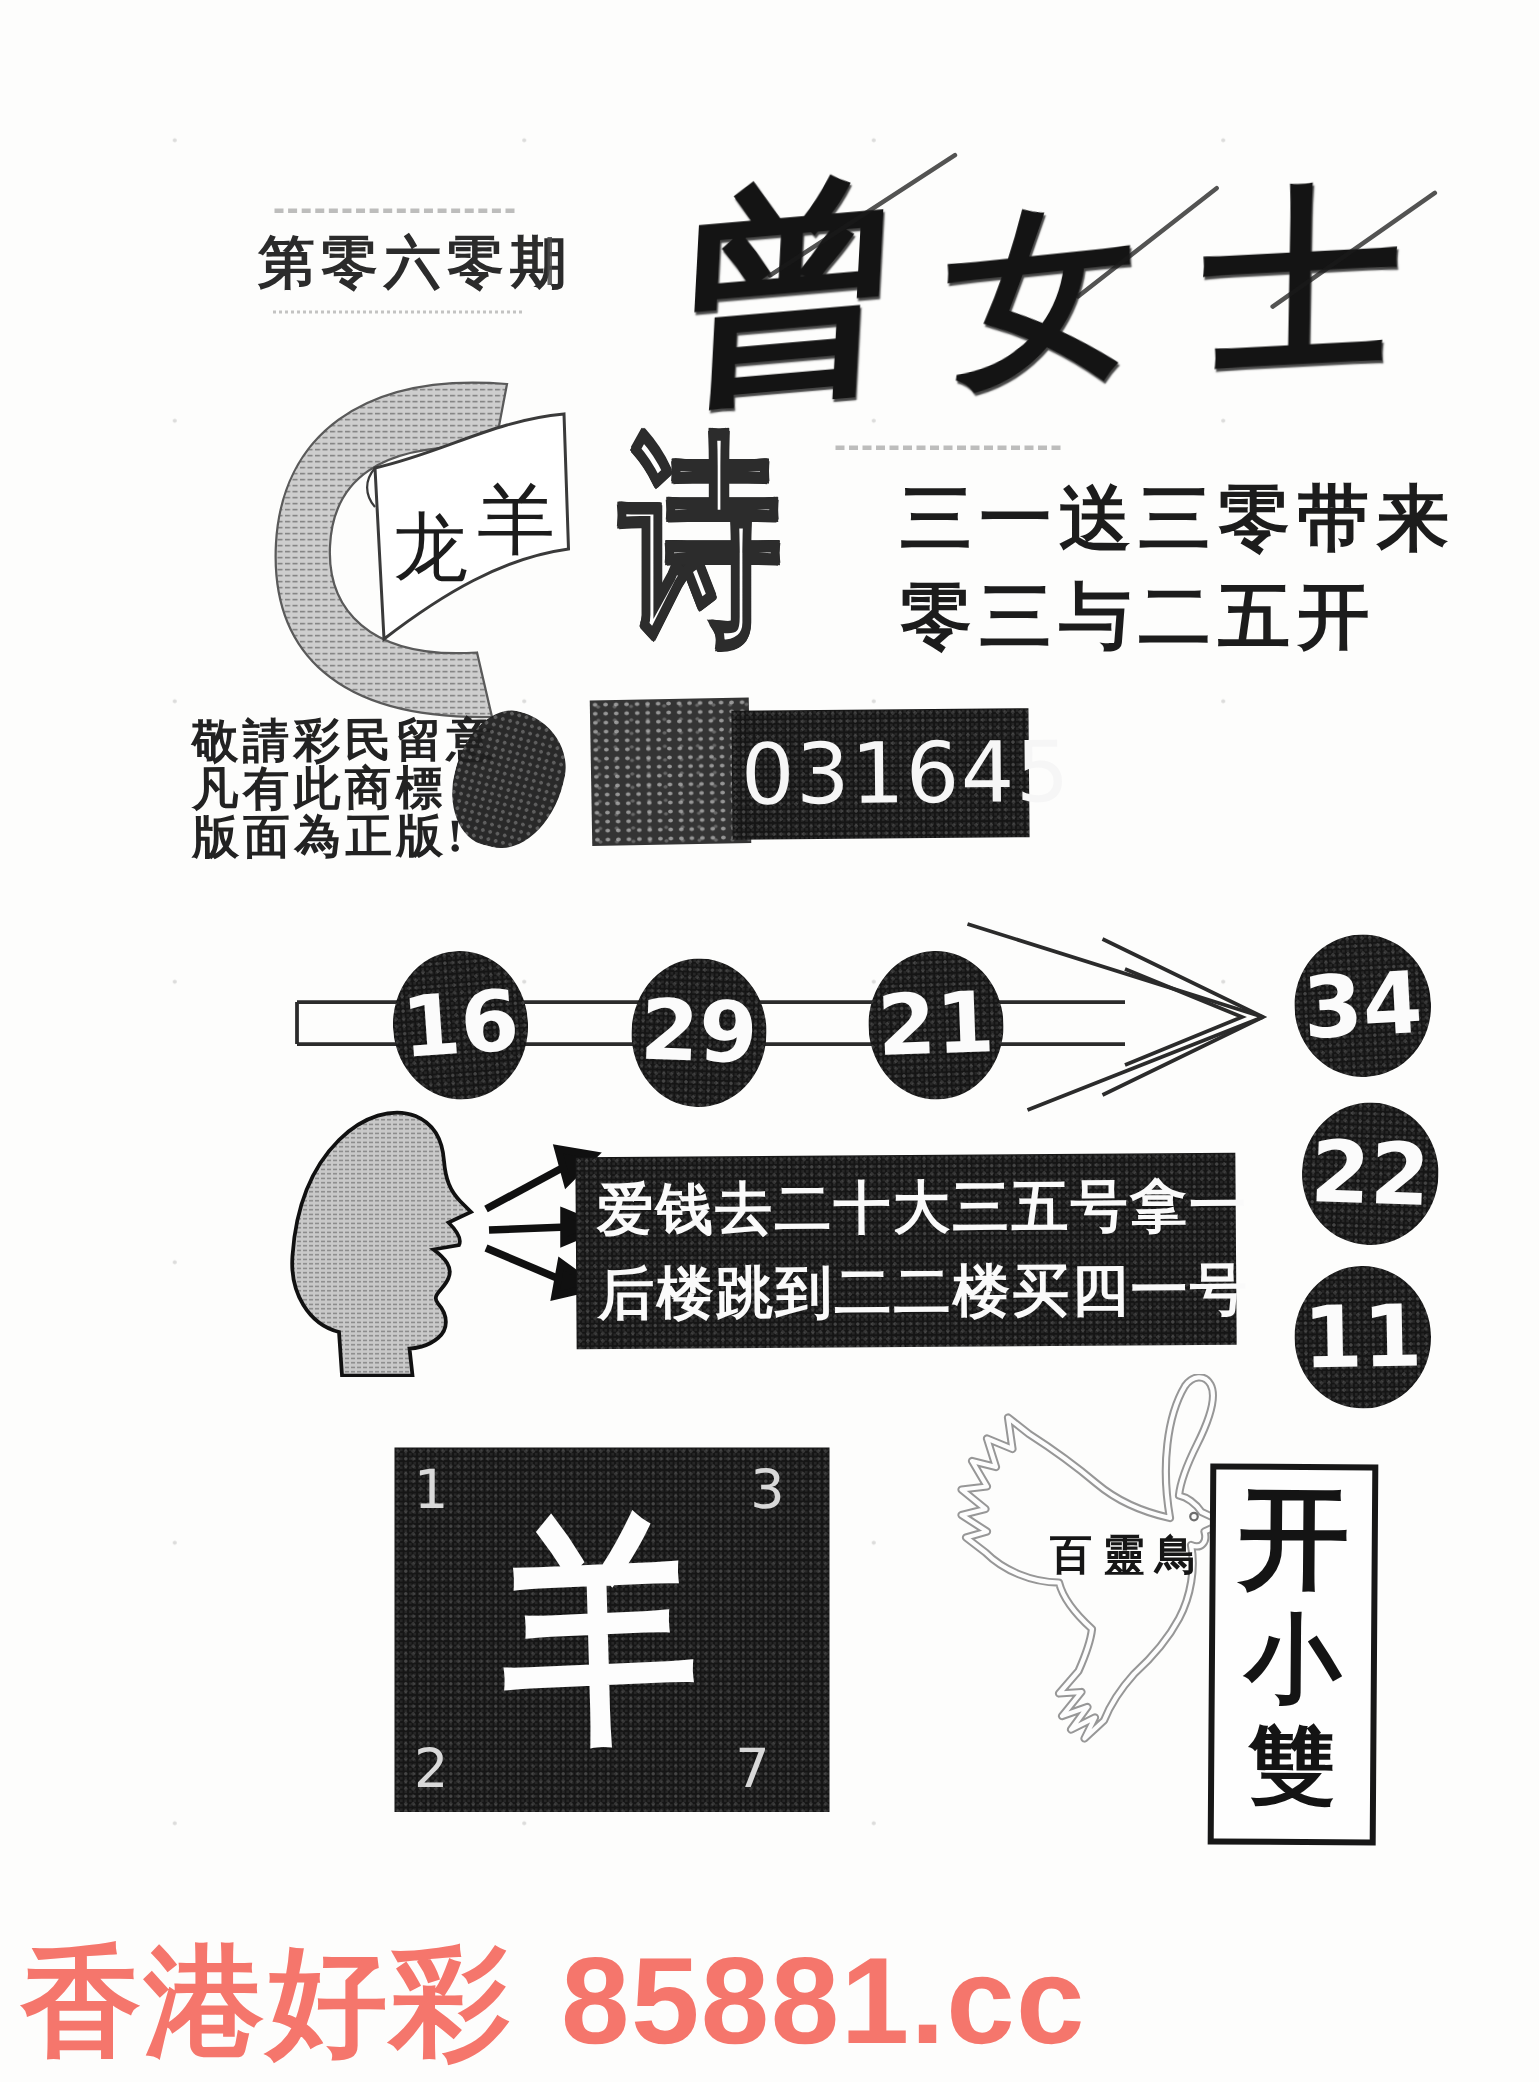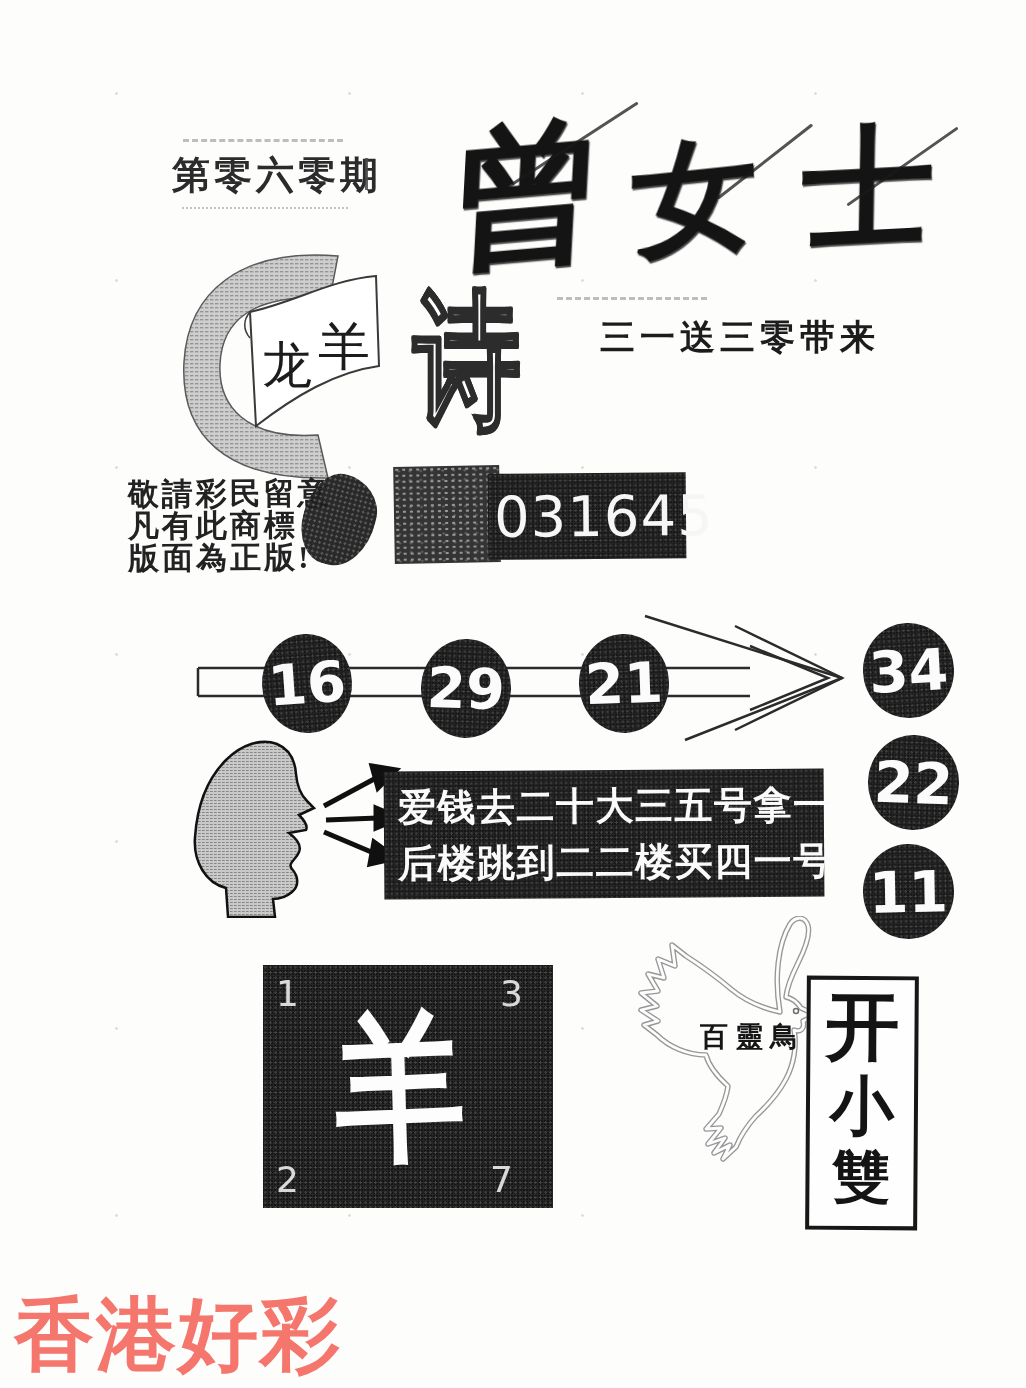--- a/index.html
+++ b/index.html
@@ -24,21 +24,21 @@
   .tc3{left:802px; top:100px; font-size:132px; transform:skewX(-4deg) rotate(-3deg);}
   .flick{background:#1a1a1a; height:3px; opacity:.75; border-radius:2px;}
   
   .poem-label{
     left:414px; top:288px; font-size:148px; font-weight:700; line-height:1;
     transform:scaleX(.72); transform-origin:left top;
     color:#ffffff; -webkit-text-stroke:3px #2c2c2c;
     text-shadow:2px 0 #2c2c2c,-2px 0 #2c2c2c,0 2px #2c2c2c,0 -2px #2c2c2c,
                 1.5px 1.5px #2c2c2c,-1.5px -1.5px #2c2c2c,1.5px -1.5px #2c2c2c,-1.5px 1.5px #2c2c2c;
   }
-  .poem-line{font-size:35px; font-weight:600; letter-spacing:5px; color:#1c1c1c; white-space:nowrap;}
+  .poem-line{font-size:48px; font-weight:600; letter-spacing:5px; color:#1c1c1c; white-space:nowrap;}
   .pl1{left:600px; top:314px;}
   .pl2{left:600px; top:379px;}
   
   .notice{left:128px; top:478px; font-size:31px; line-height:32px; letter-spacing:3px; font-weight:600; color:#222; transform:rotate(-.4deg); white-space:nowrap;}
   .blob{
     left:303px; top:474px; width:72px; height:92px; background:#1e1e1e;
     border-radius:46% 58% 52% 44% / 55% 42% 60% 48%;
     transform:rotate(14deg);
     background-image:radial-gradient(rgba(255,255,255,.25) 1px, transparent 1.4px);
     background-size:5px 5px; opacity:.95;
@@ -136,20 +136,21 @@
     <path d="M 80,62 C 125,52 160,30 206,26 L 209,116 C 165,122 125,146 86,176 Z" fill="#ffffff" stroke="#3a3a3a" stroke-width="2"></path>
     <path d="M 80,62 C 73,70 73,80 80,88" fill="none" stroke="#3a3a3a" stroke-width="1.5"></path>
     <text x="92" y="132" font-size="50" fill="#1c1c1c" font-family="Liberation Serif, serif">龙</text>
     <text x="148" y="114" font-size="52" fill="#1c1c1c" font-family="Liberation Serif, serif">羊</text>
   </svg>
 
   <div class="abs poem-label">诗</div>
   <div class="abs dash-art" style="left:557px; top:297px; width:150px;"></div>
 
   <div class="abs poem-line pl1">三一送三零带来</div>
+  <div class="abs poem-line pl2">零三与二五开</div>
 
   <div class="abs notice">
     <div>敬請彩民留意</div>
     <div>凡有此商標</div>
     <div>版面為正版!</div>
   </div>
   <div class="abs blob"></div>
 
   <div class="abs sealimg"></div>
   <div class="abs inkbox codebox">
@@ -217,15 +218,16 @@
   <div class="abs bird-label">百靈鳥</div>
 
   <div class="abs resultbox">
     <div class="res-char rc1">开</div>
     <div class="res-char rc2">小</div>
     <div class="res-char rc3">雙</div>
   </div>
 
   <div class="abs footer">
     <span class="site" style="color: rgb(245, 118, 108);">香港好彩</span>
+    <span class="domain" style="color: rgb(245, 118, 108);">85881.cc</span>
   </div>
 
 </div>
 
 </body></html>

